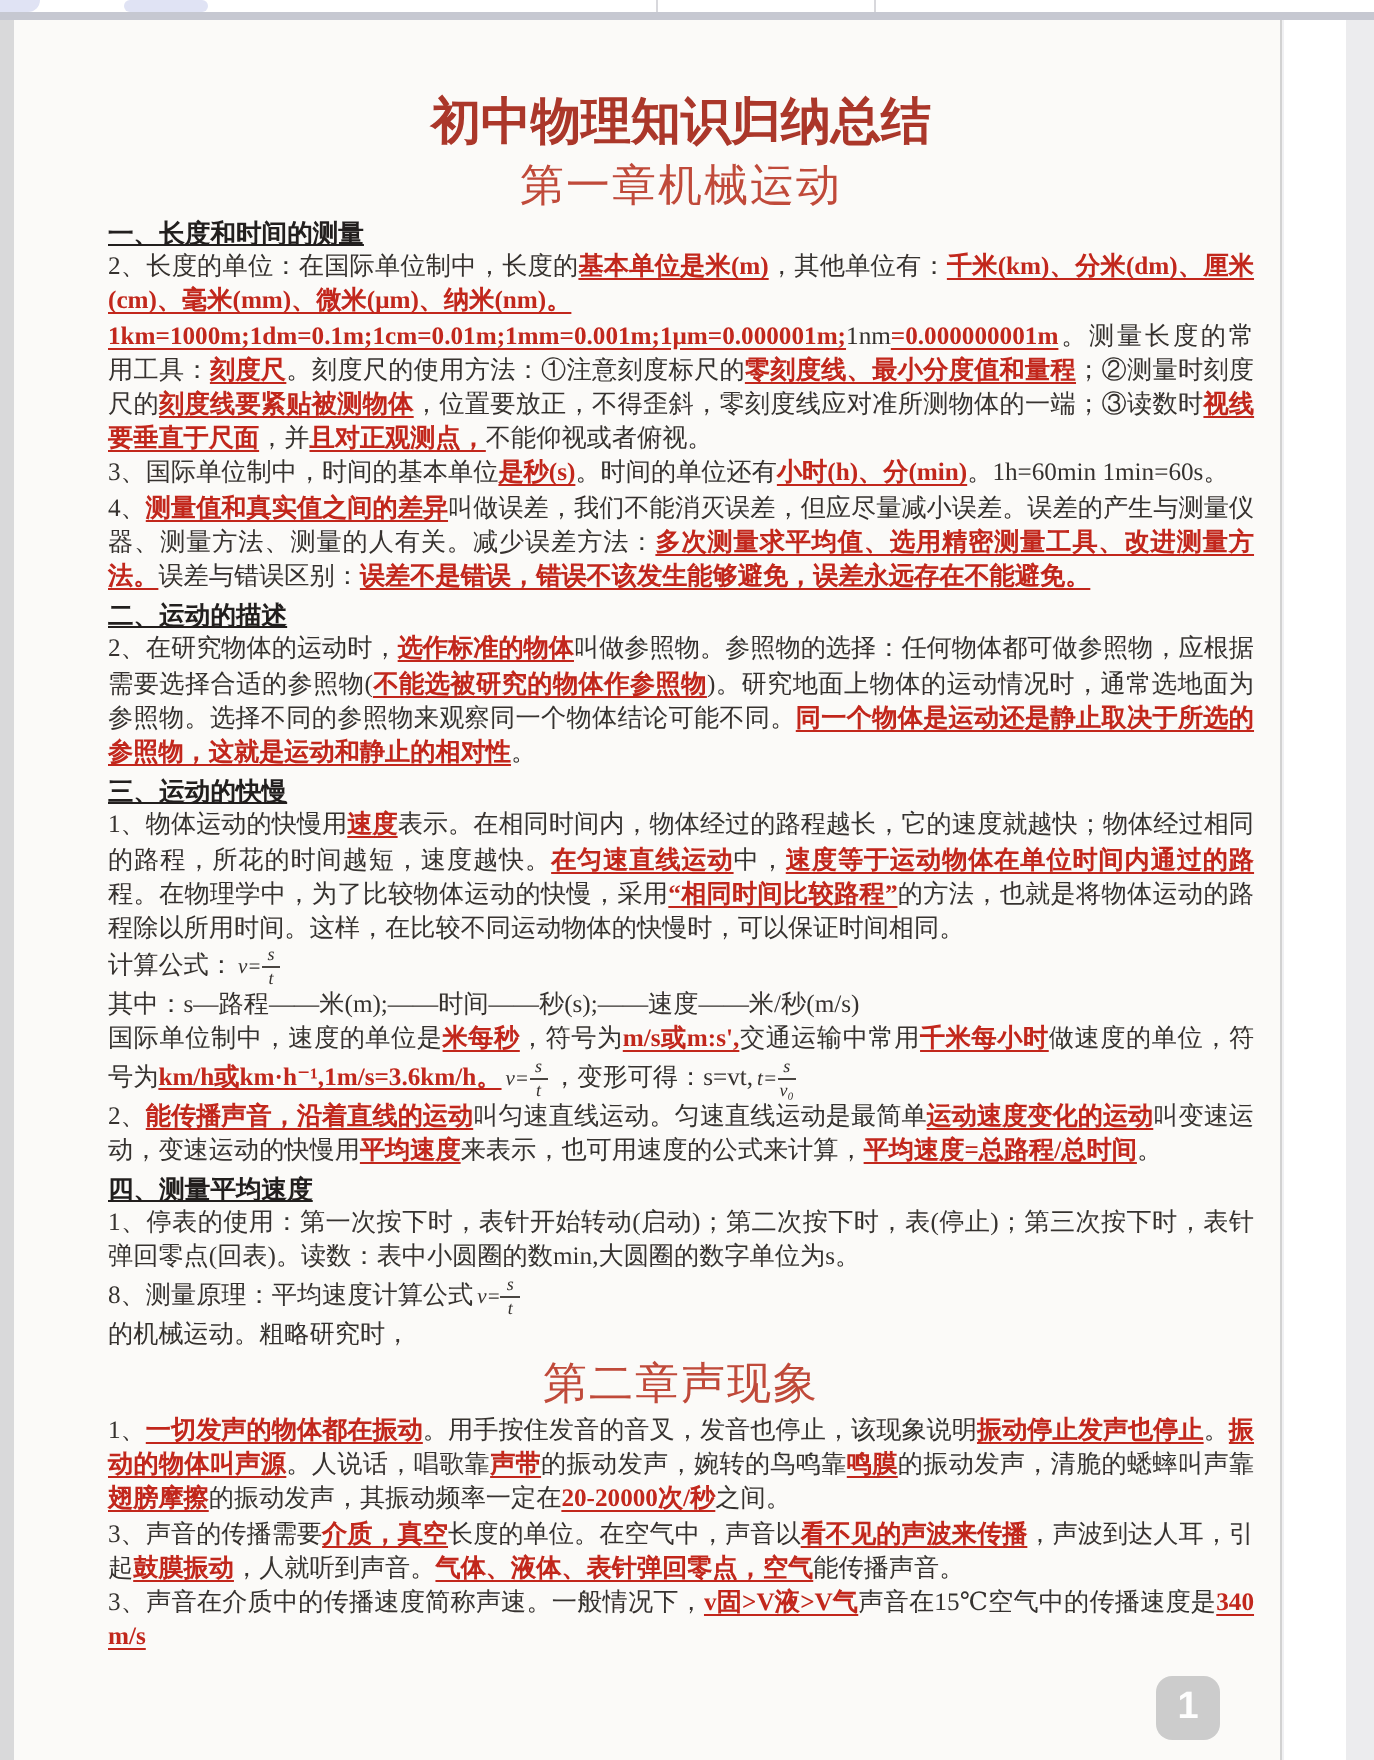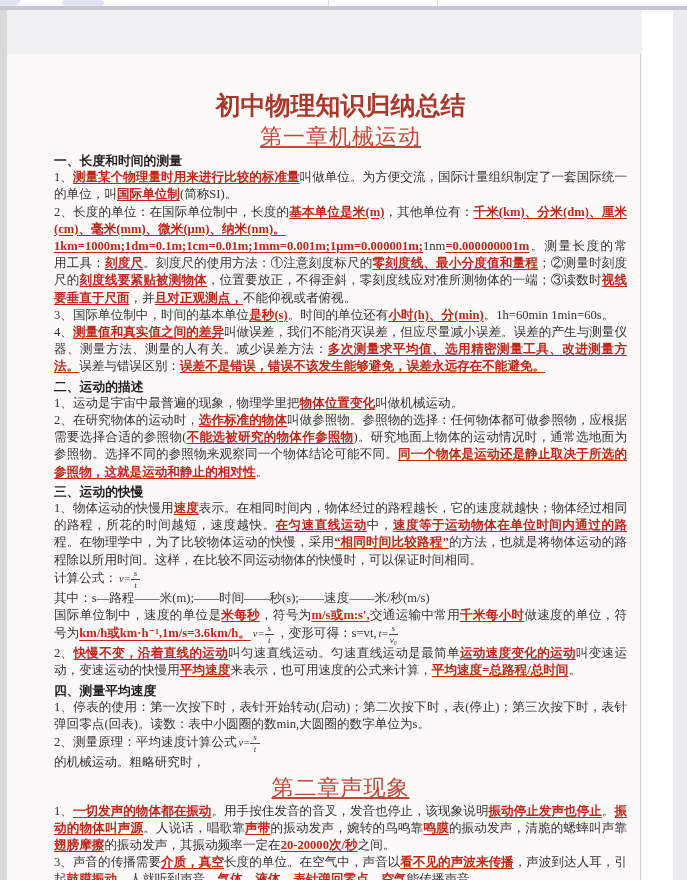--- a/index.html
+++ b/index.html
@@ -16,34 +16,34 @@
   .tsep{position:absolute;top:0;width:1px;height:6px;background:#d8d8dc;}
   .tsep-1{left:328px;} .tsep-2{left:437px;}
   .band{position:absolute;top:6px;left:0;right:0;height:4px;background:#c6c8d1;z-index:5;}
   
   .leftstrip{position:absolute;left:0;top:10px;width:7px;bottom:0;background:#d9d9da;}
   .gutter{position:absolute;left:642px;top:10px;width:31px;bottom:0;background:#ffffff;}
   .rightstrip{position:absolute;left:673px;top:10px;right:0;bottom:0;background:#ececee;}
   
   .page{
     position:absolute;left:7px;top:10px;width:634px;bottom:0;
-    background:#fbfaf8;border-right:1px solid #d2d2d2;box-sizing:border-box;margin-top:44px;
+    background:#fbfaf8;border-right:1px solid #d2d2d2;box-sizing:border-box;
   }
   .doc{padding:35px 13px 0 47px;}
   .doc-title{
     font-family:"Liberation Sans","DejaVu Sans",sans-serif;font-weight:bold;
     font-size:25px;line-height:32px;color:var(--title-red,#ab372a);text-align:center;
   }
   .doc-chapter{
     font-size:22px;line-height:27px;color:var(--chapter-red,#c04a3a);
-    text-align:center;margin:2px 0 2px;letter-spacing:1px;text-decoration:underline;
+    text-align:center;margin:2px 0 2px;letter-spacing:1px;
   }
   .sec-heading{
     font-family:"Liberation Sans","DejaVu Sans",sans-serif;font-weight:bold;
-    font-size:12.8px;line-height:17.2px;color:#221f1e;margin-top:2px;
+    font-size:12.8px;line-height:17.2px;color:#221f1e;margin-top:2px;text-decoration:underline;
   }
   .para{
     font-size:12.6px;line-height:17.2px;color:#36322f;
     text-align:justify;word-break:break-all;
   }
   .para .k{color:#36322f;}
   .para .r{
     color:var(--run-red,#c2271c);font-weight:bold;
     text-decoration:underline;text-underline-offset:2px;
   }
@@ -76,36 +76,34 @@
 
 <div class="leftstrip"></div>
 <div class="gutter"></div>
 <div class="rightstrip"></div>
 
 <div class="page">
   <div class="doc">
       <div class="doc-title">初中物理知识归纳总结</div>
       <div class="doc-chapter">第一章机械运动</div>
       <div class="sec-heading">一、长度和时间的测量</div>
-      <div class="para"><span class="k">1、</span><span class="r">测量某个物理量时用来进行比较的标准量</span><span class="k">叫做单位。为方便交流，国际计量组织制定了一套国际统一的单位，叫</span><span class="r">国际单位制</span><span class="k">(简称SI)。</span></div>
       <div class="para"><span class="k">2、长度的单位：在国际单位制中，长度的</span><span class="r">基本单位是米(m)</span><span class="k">，其他单位有：</span><span class="r">千米(km)、分米(dm)、厘米(cm)、毫米(mm)、微米(μm)、纳米(nm)。</span><br><span class="r">1km=1000m;1dm=0.1m;1cm=0.01m;1mm=0.001m;1μm=0.000001m;</span><span class="k">1nm</span><span class="r">=0.000000001m</span><span class="k">。测量长度的常用工具：</span><span class="r">刻度尺</span><span class="k">。刻度尺的使用方法：①注意刻度标尺的</span><span class="r">零刻度线、最小分度值和量程</span><span class="k">；②测量时刻度尺的</span><span class="r">刻度线要紧贴被测物体</span><span class="k">，位置要放正，不得歪斜，零刻度线应对准所测物体的一端；③读数时</span><span class="r">视线要垂直于尺面</span><span class="k">，并</span><span class="r">且对正观测点，</span><span class="k">不能仰视或者俯视。</span></div>
       <div class="para"><span class="k">3、国际单位制中，时间的基本单位</span><span class="r">是秒(s)</span><span class="k">。时间的单位还有</span><span class="r">小时(h)、分(min)</span><span class="k">。1h=60min 1min=60s。</span></div>
       <div class="para"><span class="k">4、</span><span class="r">测量值和真实值之间的差异</span><span class="k">叫做误差，我们不能消灭误差，但应尽量减小误差。误差的产生与测量仪器、测量方法、测量的人有关。减少误差方法：</span><span class="r">多次测量求平均值、选用精密测量工具、改进测量方法。</span><span class="k">误差与错误区别：</span><span class="r">误差不是错误，错误不该发生能够避免，误差永远存在不能避免。</span></div>
       <div class="sec-heading">二、运动的描述</div>
-      <div class="para"><span class="k">1、运动是宇宙中最普遍的现象，物理学里把</span><span class="r">物体位置变化</span><span class="k">叫做机械运动。</span></div>
       <div class="para"><span class="k">2、在研究物体的运动时，</span><span class="r">选作标准的物体</span><span class="k">叫做参照物。参照物的选择：任何物体都可做参照物，应根据需要选择合适的参照物(</span><span class="r">不能选被研究的物体作参照物</span><span class="k">)。研究地面上物体的运动情况时，通常选地面为参照物。选择不同的参照物来观察同一个物体结论可能不同。</span><span class="r">同一个物体是运动还是静止取决于所选的参照物，这就是运动和静止的相对性</span><span class="k">。</span></div>
       <div class="sec-heading">三、运动的快慢</div>
       <div class="para"><span class="k">1、物体运动的快慢用</span><span class="r">速度</span><span class="k">表示。在相同时间内，物体经过的路程越长，它的速度就越快；物体经过相同的路程，所花的时间越短，速度越快。</span><span class="r">在匀速直线运动</span><span class="k">中，</span><span class="r">速度等于运动物体在单位时间内通过的路</span><span class="k">程。在物理学中，为了比较物体运动的快慢，采用</span><span class="r">“相同时间比较路程”</span><span class="k">的方法，也就是将物体运动的路程除以所用时间。这样，在比较不同运动物体的快慢时，可以保证时间相同。</span></div>
       <div class="para"><span class="k">计算公式：</span><span class="formula"><span class="pre">v=</span><span class="frac"><span class="num">s</span><span class="den">t</span></span></span></div>
       <div class="para"><span class="k">其中：s—路程——米(m);——时间——秒(s);——速度——米/秒(m/s)</span></div>
       <div class="para"><span class="k">国际单位制中，速度的单位是</span><span class="r">米每秒</span><span class="k">，符号为</span><span class="r">m/s或m:s',</span><span class="k">交通运输中常用</span><span class="r">千米每小时</span><span class="k">做速度的单位，符号为</span><span class="r">km/h或km·h⁻¹,</span><span class="r">1m/s=3.6km/h。</span><span class="formula"><span class="pre">v=</span><span class="frac"><span class="num">s</span><span class="den">t</span></span></span><span class="k">，变形可得：s=vt,</span><span class="formula"><span class="pre">t=</span><span class="frac"><span class="num">s</span><span class="den">v₀</span></span></span></div>
-      <div class="para"><span class="k">2、</span><span class="r">快慢不变，沿着直线的运动</span><span class="k">叫匀速直线运动。匀速直线运动是最简单</span><span class="r">运动速度变化的运动</span><span class="k">叫变速运动，变速运动的快慢用</span><span class="r">平均速度</span><span class="k">来表示，也可用速度的公式来计算，</span><span class="r">平均速度=总路程/总时间</span><span class="k">。</span></div>
+      <div class="para"><span class="k">2、</span><span class="r">能传播声音，沿着直线的运动</span><span class="k">叫匀速直线运动。匀速直线运动是最简单</span><span class="r">运动速度变化的运动</span><span class="k">叫变速运动，变速运动的快慢用</span><span class="r">平均速度</span><span class="k">来表示，也可用速度的公式来计算，</span><span class="r">平均速度=总路程/总时间</span><span class="k">。</span></div>
       <div class="sec-heading">四、测量平均速度</div>
       <div class="para"><span class="k">1、停表的使用：第一次按下时，表针开始转动(启动)；第二次按下时，表(停止)；第三次按下时，表针弹回零点(回表)。读数：表中小圆圈的数min,大圆圈的数字单位为s。</span></div>
-      <div class="para"><span class="k">2、测量原理：平均速度计算公式</span><span class="formula"><span class="pre">v=</span><span class="frac"><span class="num">s</span><span class="den">t</span></span></span></div>
+      <div class="para"><span class="k">8、测量原理：平均速度计算公式</span><span class="formula"><span class="pre">v=</span><span class="frac"><span class="num">s</span><span class="den">t</span></span></span></div>
       <div class="para"><span class="k">的机械运动。粗略研究时，</span></div>
       <div class="doc-chapter">第二章声现象</div>
       <div class="para"><span class="k">1、</span><span class="r">一切发声的物体都在振动</span><span class="k">。用手按住发音的音叉，发音也停止，该现象说明</span><span class="r">振动停止发声也停止</span><span class="k">。</span><span class="r">振动的物体叫声源</span><span class="k">。人说话，唱歌靠</span><span class="r">声带</span><span class="k">的振动发声，婉转的鸟鸣靠</span><span class="r">鸣膜</span><span class="k">的振动发声，清脆的蟋蟀叫声靠</span><span class="r">翅膀摩擦</span><span class="k">的振动发声，其振动频率一定在</span><span class="r">20-20000次/秒</span><span class="k">之间。</span></div>
       <div class="para"><span class="k">3、声音的传播需要</span><span class="r">介质，真空</span><span class="k">长度的单位。在空气中，声音以</span><span class="r">看不见的声波来传播</span><span class="k">，声波到达人耳，引起</span><span class="r">鼓膜振动</span><span class="k">，人就听到声音。</span><span class="r">气体、液体、表针弹回零点，空气</span><span class="k">能传播声音。</span></div>
       <div class="para"><span class="k">3、声音在介质中的传播速度简称声速。一般情况下，</span><span class="r">v固&gt;V液&gt;V气</span><span class="k">声音在15℃空气中的传播速度是</span><span class="r">340m/s</span></div>
     </div>
   <div class="badge">1</div>
 </div>
 
 </body></html>

